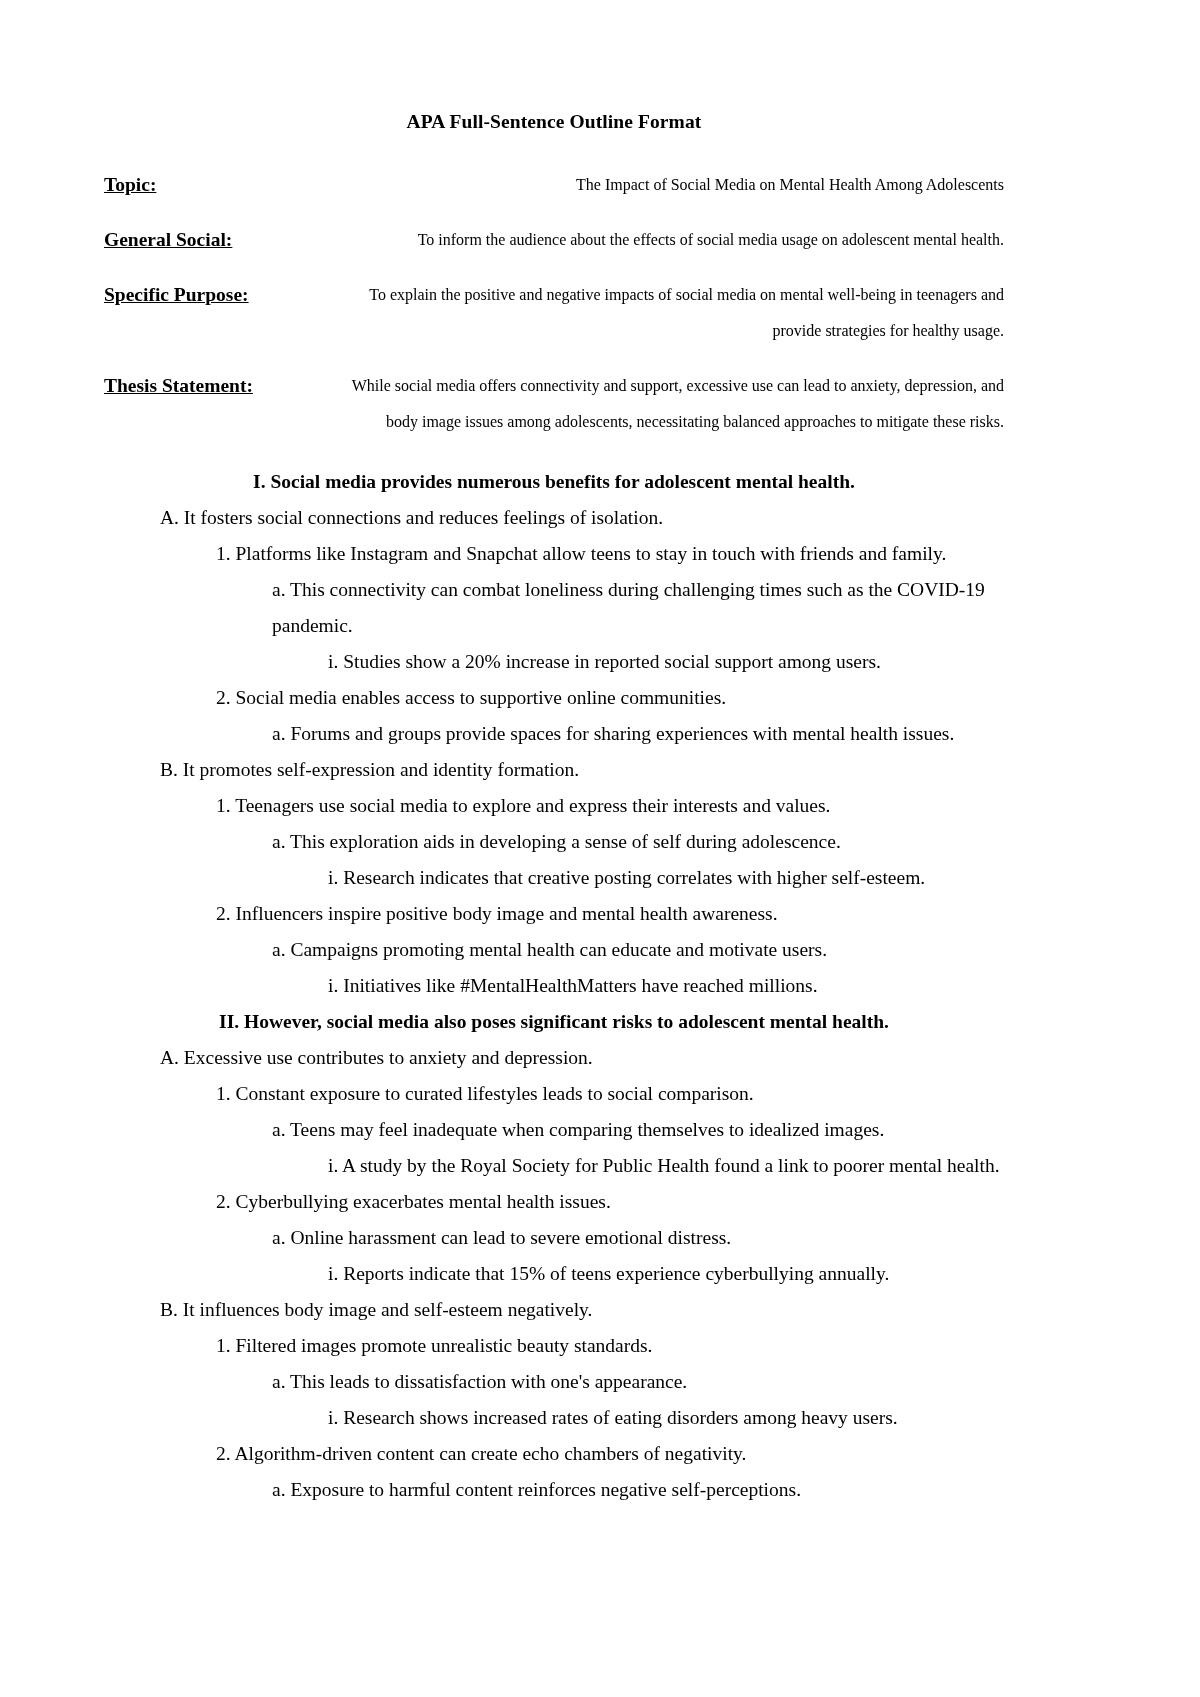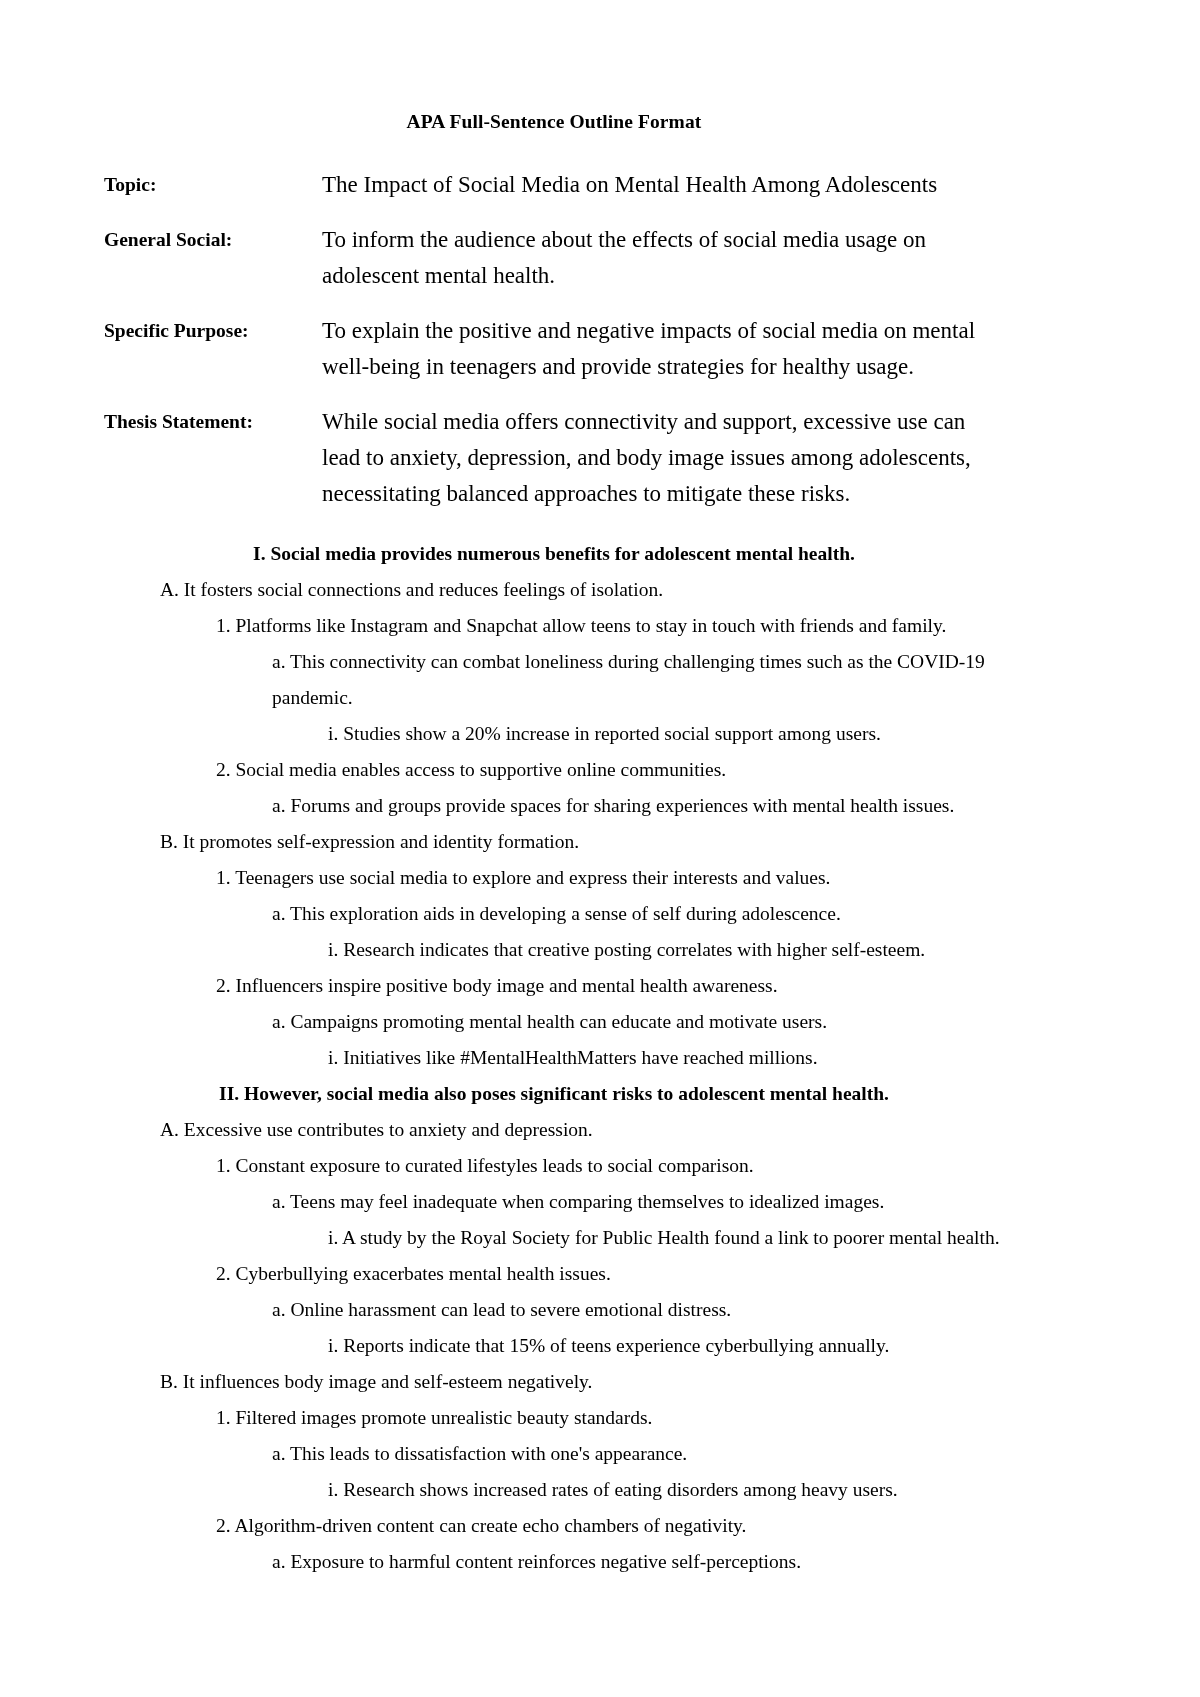--- a/index.html
+++ b/index.html
@@ -43,26 +43,27 @@
     display: flex;
     align-items: flex-start;
     margin-bottom: 19px;
   }
   .meta-label {
     flex: 0 0 218px;
     font-weight: bold;
     font-size: 19.5px;
     line-height: 36px;
     white-space: nowrap;
+    text-decoration: underline;
   }
   .meta-value {
     flex: 1 1 auto;
-    font-size: 23px;
+    font-size: 16px;
     line-height: 36px;
-    text-align: left;
+    text-align: right;
   }
   .outline {
     margin-top: 24px;
   }
   .ol-line {
     font-size: 19.5px;
     line-height: 36px;
     text-align: left;
   }
   .lvl-roman {

